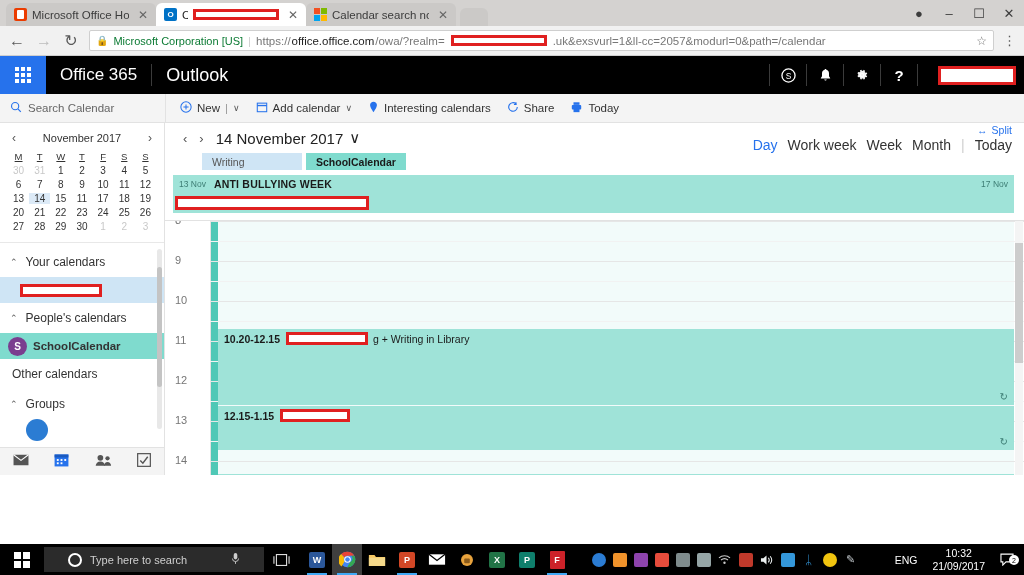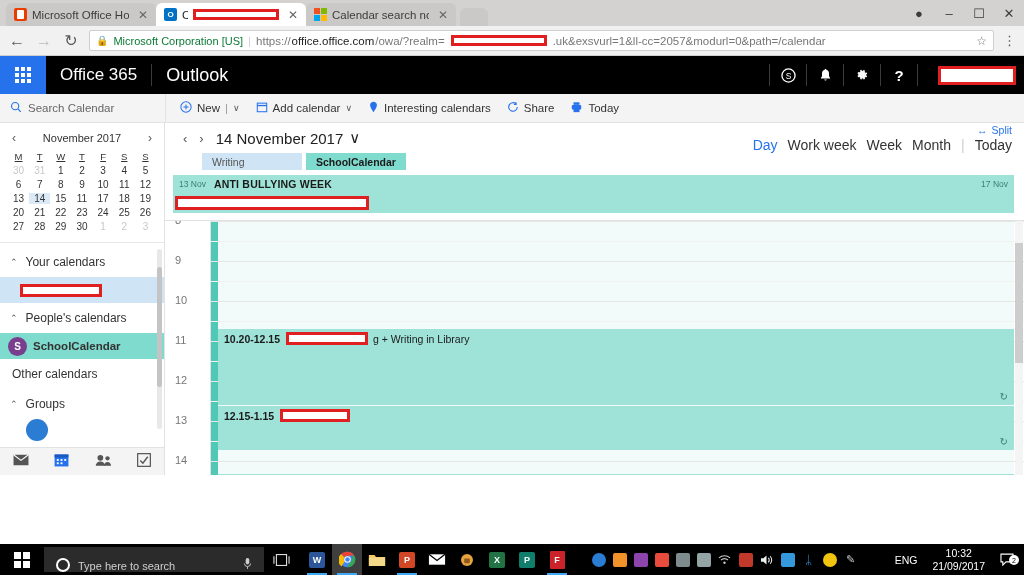--- a/index.html
+++ b/index.html
@@ -196,21 +196,21 @@
     background:#cdcdcd; display:block; }
 
   
   .taskbar { position:absolute; left:0; bottom:0; width:1024px; height:31px;
     background:#000; display:flex; align-items:center; }
   .startbtn { width:44px; height:31px; display:flex; align-items:center; justify-content:center; }
   .winlogo { display:grid; grid-template-columns:7px 7px; grid-template-rows:7px 7px;
     gap:2px; }
   .winlogo i { background:#fff; display:block; }
   .tb-search { width:220px; height:25px; background:#2b2b2b; display:flex;
-    align-items:flex-end; gap:8px; padding:0 12px; font-size:11px; color:#cfcfcf; }
+    align-items:center; gap:8px; padding:0 24px; font-size:11px; color:#cfcfcf; }
   .tb-circle { width:14px; height:14px; border:2px solid #fff; border-radius:50%; }
   .tb-mic { margin-left:auto; font-size:11px; color:#cfcfcf; }
   .tb-taskview { width:34px; display:flex; align-items:center; justify-content:center;
     color:#dcdcdc; font-size:13px; }
   .tb-apps { display:flex; align-items:center; gap:0px; margin-left:4px; }
   .tb-app { width:30px; height:31px; display:flex; align-items:center; justify-content:center;
     position:relative; }
   .tb-app.running:after { content:""; position:absolute; bottom:0; left:5px; right:5px;
     height:2px; background:#3fa9f5; }
   .tb-app.active { background:#3f3f3f; }

